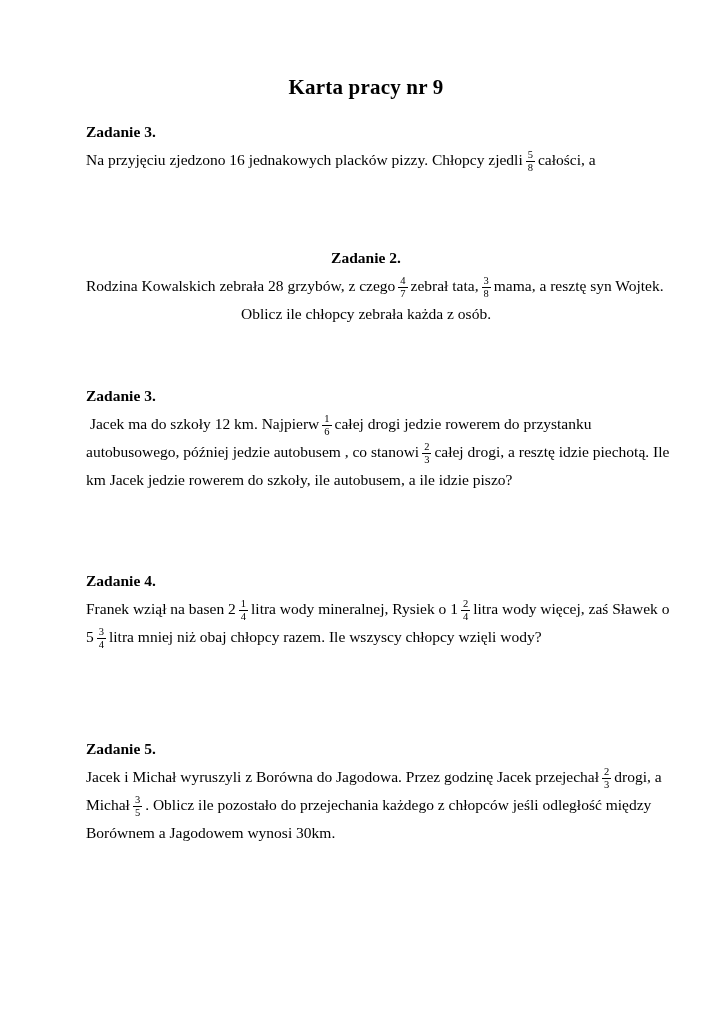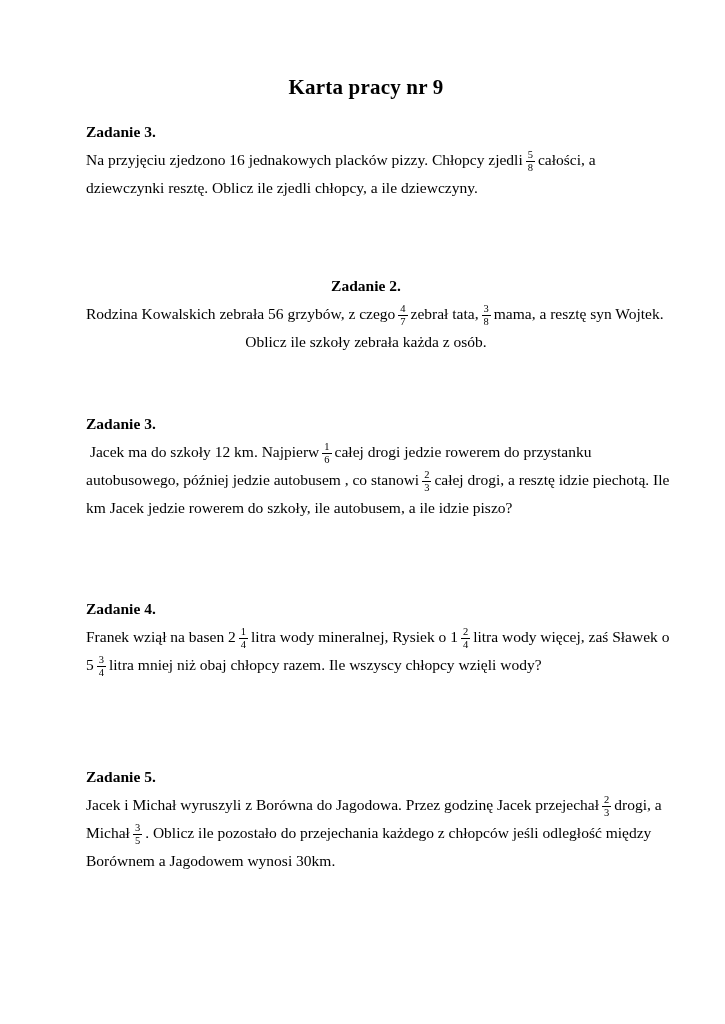--- a/index.html
+++ b/index.html
@@ -66,26 +66,26 @@
 </style>
 </head>
 <body>
 
 <div class="page">
 
   <h1 class="doc-title">Karta pracy nr 9</h1>
 
   <section class="task t1">
     <h2 class="task-heading">Zadanie 3.</h2>
-    <p class="task-body"><span>Na przyjęciu zjedzono 16 jednakowych placków pizzy. Chłopcy zjedli</span><span class="frac"><span class="num">5</span><span class="den">8</span></span><span>całości, a</span><br><span>dziewczynki resztę. Oblicz ile zjedli chłopcy, a ile dziewczyny.</span></p>
+    <p class="task-body"><span>Na przyjęciu zjedzono 16 jednakowych placków pizzy. Chłopcy zjedli</span><span class="frac"><span class="num">5</span><span class="den">8</span></span><span>całości, a</span><br></p>
   </section>
 
   <section class="task t2">
     <h2 class="task-heading">Zadanie 2.</h2>
-    <p class="task-body"><span>Rodzina Kowalskich zebrała 56 grzybów, z czego</span><span class="frac"><span class="num">4</span><span class="den">7</span></span><span>zebrał tata,</span><span class="frac"><span class="num">3</span><span class="den">8</span></span><span>mama, a resztę syn Wojtek.</span><br><span>Oblicz ile szkoły zebrała każda z osób.</span></p>
+    <p class="task-body"><span>Rodzina Kowalskich zebrała 28 grzybów, z czego</span><span class="frac"><span class="num">4</span><span class="den">7</span></span><span>zebrał tata,</span><span class="frac"><span class="num">3</span><span class="den">8</span></span><span>mama, a resztę syn Wojtek.</span><br><span>Oblicz ile chłopcy zebrała każda z osób.</span></p>
   </section>
 
   <section class="task t3">
     <h2 class="task-heading">Zadanie 3.</h2>
     <p class="task-body"><span> Jacek ma do szkoły 12 km. Najpierw</span><span class="frac"><span class="num">1</span><span class="den">6</span></span><span>całej drogi jedzie rowerem do przystanku</span><br><span>autobusowego, później jedzie autobusem , co stanowi</span><span class="frac"><span class="num">2</span><span class="den">3</span></span><span>całej drogi, a resztę idzie piechotą. Ile</span><br><span>km Jacek jedzie rowerem do szkoły, ile autobusem, a ile idzie piszo?</span></p>
   </section>
 
   <section class="task t4">
     <h2 class="task-heading">Zadanie 4.</h2>
     <p class="task-body"><span>Franek wziął na basen 2</span><span class="frac"><span class="num">1</span><span class="den">4</span></span><span>litra wody mineralnej, Rysiek o 1</span><span class="frac"><span class="num">2</span><span class="den">4</span></span><span>litra wody więcej, zaś Sławek o</span><br><span>5</span><span class="frac"><span class="num">3</span><span class="den">4</span></span><span>litra mniej niż obaj chłopcy razem. Ile wszyscy chłopcy wzięli wody?</span></p>

